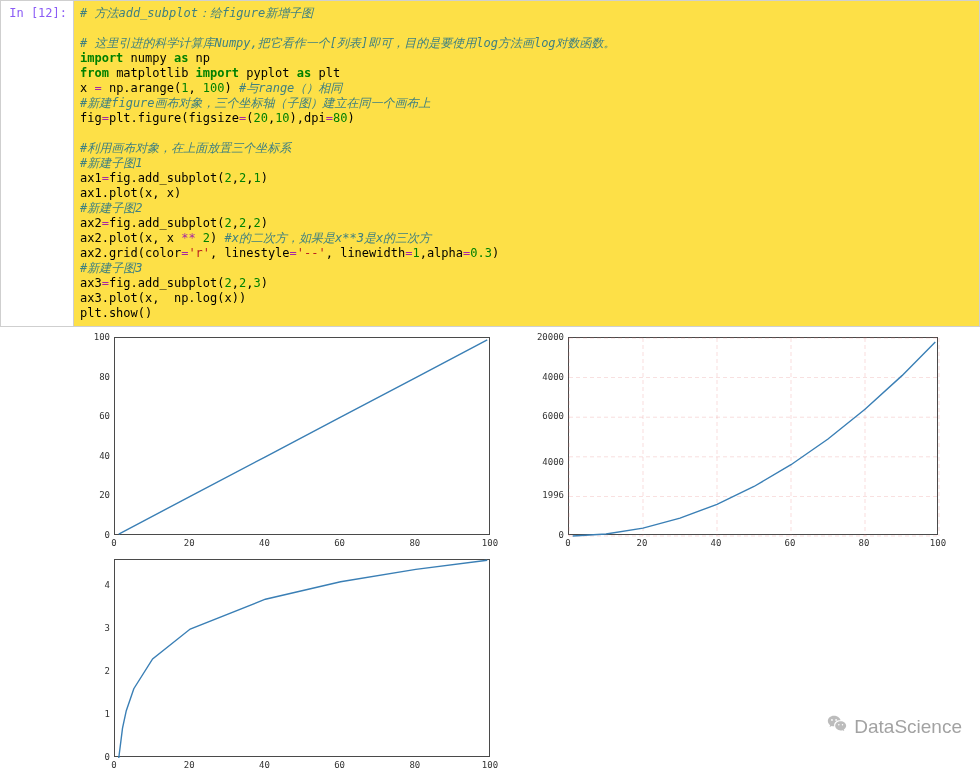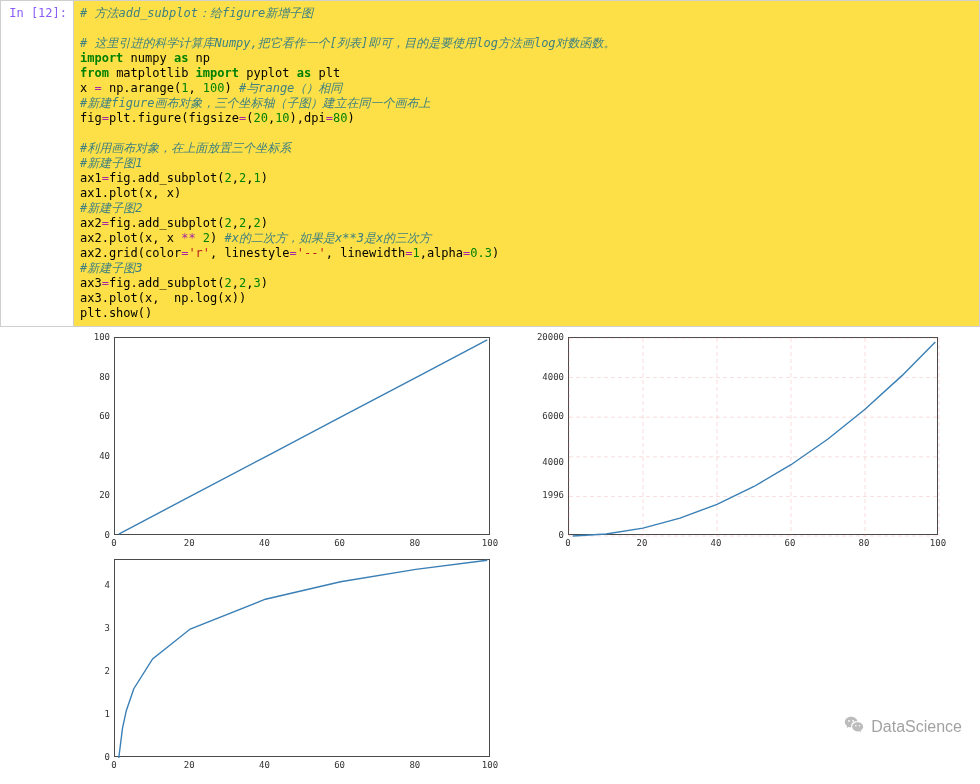--- a/index.html
+++ b/index.html
@@ -72,21 +72,21 @@
   .grid-red line { stroke: #e07070; stroke-width: 0.6; stroke-dasharray: 4 3; opacity: 0.4; }
   .watermark {
     position: fixed;
     right: 18px;
     bottom: 44px;
     display: flex;
     align-items: center;
     gap: 6px;
     color: #888;
     font-family: Arial, sans-serif;
-    font-size: 16px;
+    font-size: 19px;
     opacity: 0.78;
   }
   .watermark svg { width: 22px; height: 22px; }
 </style>
 </head>
 <body>
 
 <div class="cell">
   <div class="prompt">In  [12]:</div>
   <div class="input-area">

